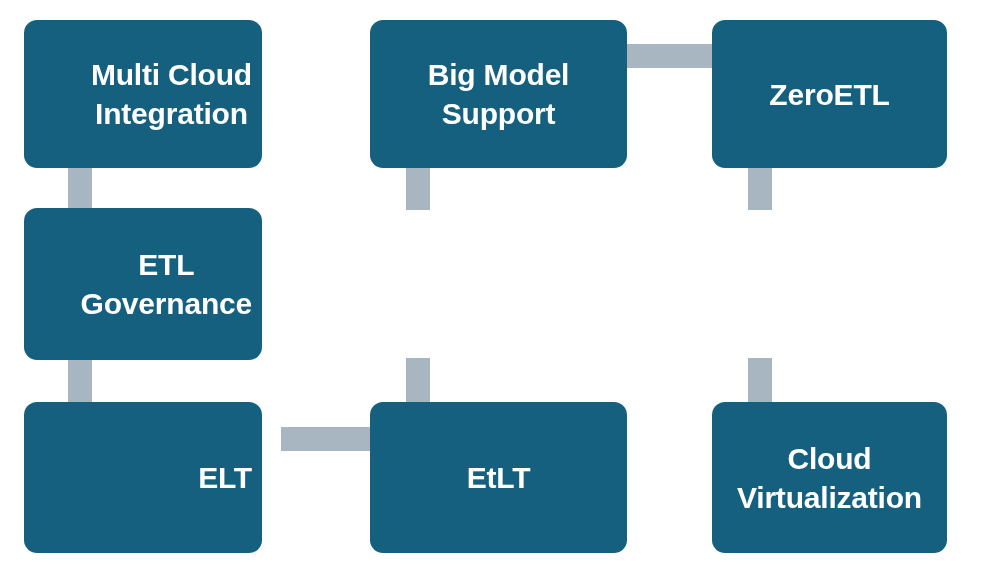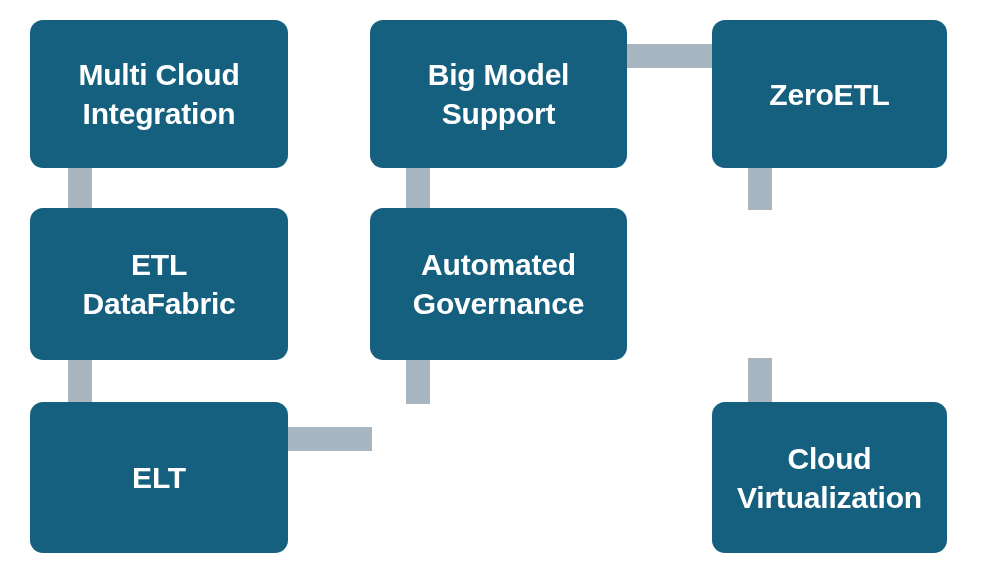--- a/index.html
+++ b/index.html
@@ -39,21 +39,21 @@
     font-family: "Liberation Sans", sans-serif;
     font-weight: bold;
     font-size: 30px;
     line-height: 1.30;
     text-align: center;
     letter-spacing: -0.2px;
     white-space: pre-line;
   }
 
   
-  .col-1 { left: 30px;  width: 258px; }
+  .col-1 { left: 24px;  width: 238px; justify-content: flex-end; }
   .col-2 { left: 370px; width: 257px; align-items: center; }
   .col-3 { left: 712px; width: 235px; }
   
   .row-1 { top: 20px;  height: 148px; }
   .row-2 { top: 208px; height: 152px; }
   .row-3 { top: 402px; height: 151px; }
 
   
   .v-c1 { left: 68px;  width: 24px; }
   .v-c2 { left: 406px; width: 24px; }
@@ -91,32 +91,31 @@
     <span class="node-label">Big Model
 Support</span>
   </div>
 
   <div class="node col-3 row-1">
     <span class="node-label">ZeroETL</span>
   </div>
 
   <div class="node col-1 row-2">
     <span class="node-label">ETL
-DataFabric</span>
+Governance</span>
   </div>
 
-  <div class="node col-2 row-2">
-    <span class="node-label">Automated
-Governance</span>
-  </div>
 
 
   <div class="node col-1 row-3">
     <span class="node-label">ELT</span>
   </div>
 
+  <div class="node col-2 row-3">
+    <span class="node-label">EtLT</span>
+  </div>
 
   <div class="node col-3 row-3">
     <span class="node-label">Cloud
 Virtualization</span>
   </div>
 
 </div>
 
 </body></html>

